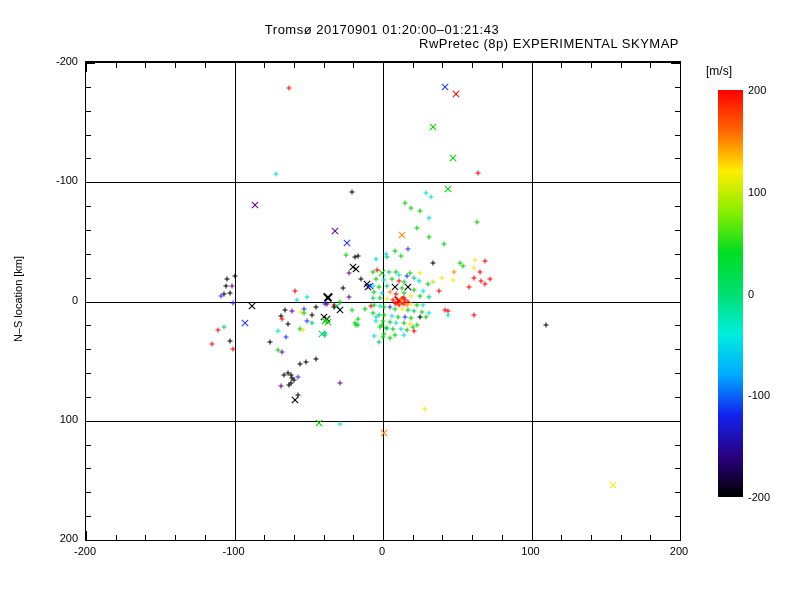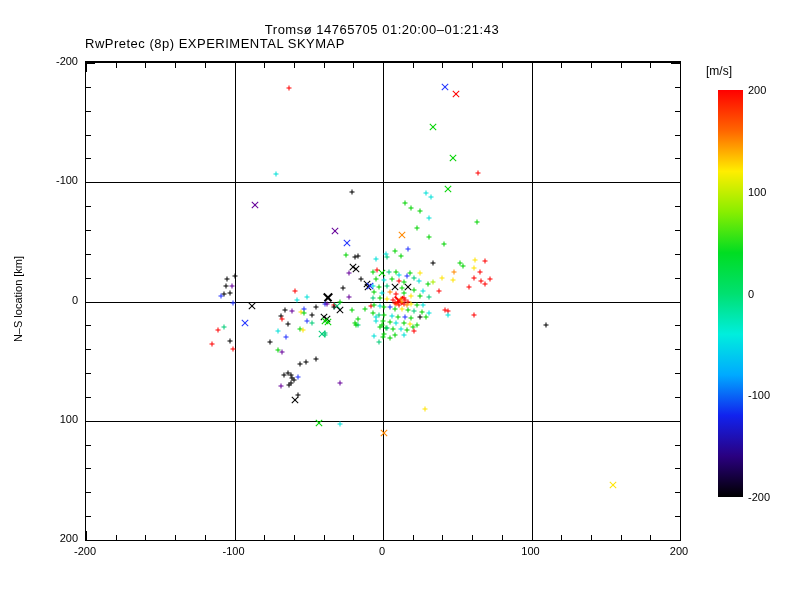--- a/index.html
+++ b/index.html
@@ -1,20 +1,20 @@
 <!DOCTYPE html>
 <html><head>
 <meta charset="utf-8">
 <style>
   html,body{margin:0;padding:0;background:#ffffff;}
   .stage{position:relative;width:800px;height:600px;background:#ffffff;overflow:hidden;
          font-family:"Liberation Sans",sans-serif;color:#000;}
   .title1{position:absolute;left:85px;top:22px;width:594px;text-align:center;
           font-size:13px;letter-spacing:0.5px;}
-  .title2{position:absolute;left:85px;top:36px;width:594px;text-align:left;
+  .title2{position:absolute;left:85px;top:36px;width:594px;text-align:right;
           font-size:13px;letter-spacing:0.5px;}
   .plot{position:absolute;left:85px;top:61px;width:594px;height:477px;
         border:1px solid #000;border-top:2px solid #000;box-sizing:content-box;}
   .gridv{position:absolute;top:0;width:1px;height:100%;background:#000;}
   .gridh{position:absolute;left:0;height:1px;width:100%;background:#000;}
   .tick{position:absolute;background:#000;}
   .xticklab{position:absolute;font-size:11px;transform:translateX(-50%);}
   .yticklab{position:absolute;font-size:11px;width:48px;text-align:right;}
   .xlabel{position:absolute;left:85px;top:558px;width:594px;text-align:center;font-size:11px;}
   .ylabel{position:absolute;left:-112px;top:293px;width:260px;text-align:center;font-size:11px;
@@ -32,21 +32,21 @@
   .p9>i{top:4px;left:0;width:9px;height:1px;}
   .p9>b{left:4px;top:0;width:1px;height:9px;}
   .p11{width:11px;height:11px;}
   .p11>i{top:5px;left:0;width:11px;height:2px;}
   .p11>b{left:5px;top:0;width:2px;height:11px;}
 </style>
 </head>
 <body>
 
 <div class="stage">
-  <div class="title1">Tromsø 14765705 01:20:00–01:21:43</div>
+  <div class="title1">Tromsø 20170901 01:20:00–01:21:43</div>
   <div class="title2">RwPretec (8p) EXPERIMENTAL SKYMAP</div>
 
   <div class="ylabel">N–S location [km]</div>
 
   <div class="plot" id="plot">
     <div id="grid-layer">
         <div class="gridv" style="left: 148.5px;"></div>
         <div class="gridh" style="top: 357.75px;"></div>
         <div class="gridv" style="left: 297px;"></div>
         <div class="gridh" style="top: 238.5px;"></div>

